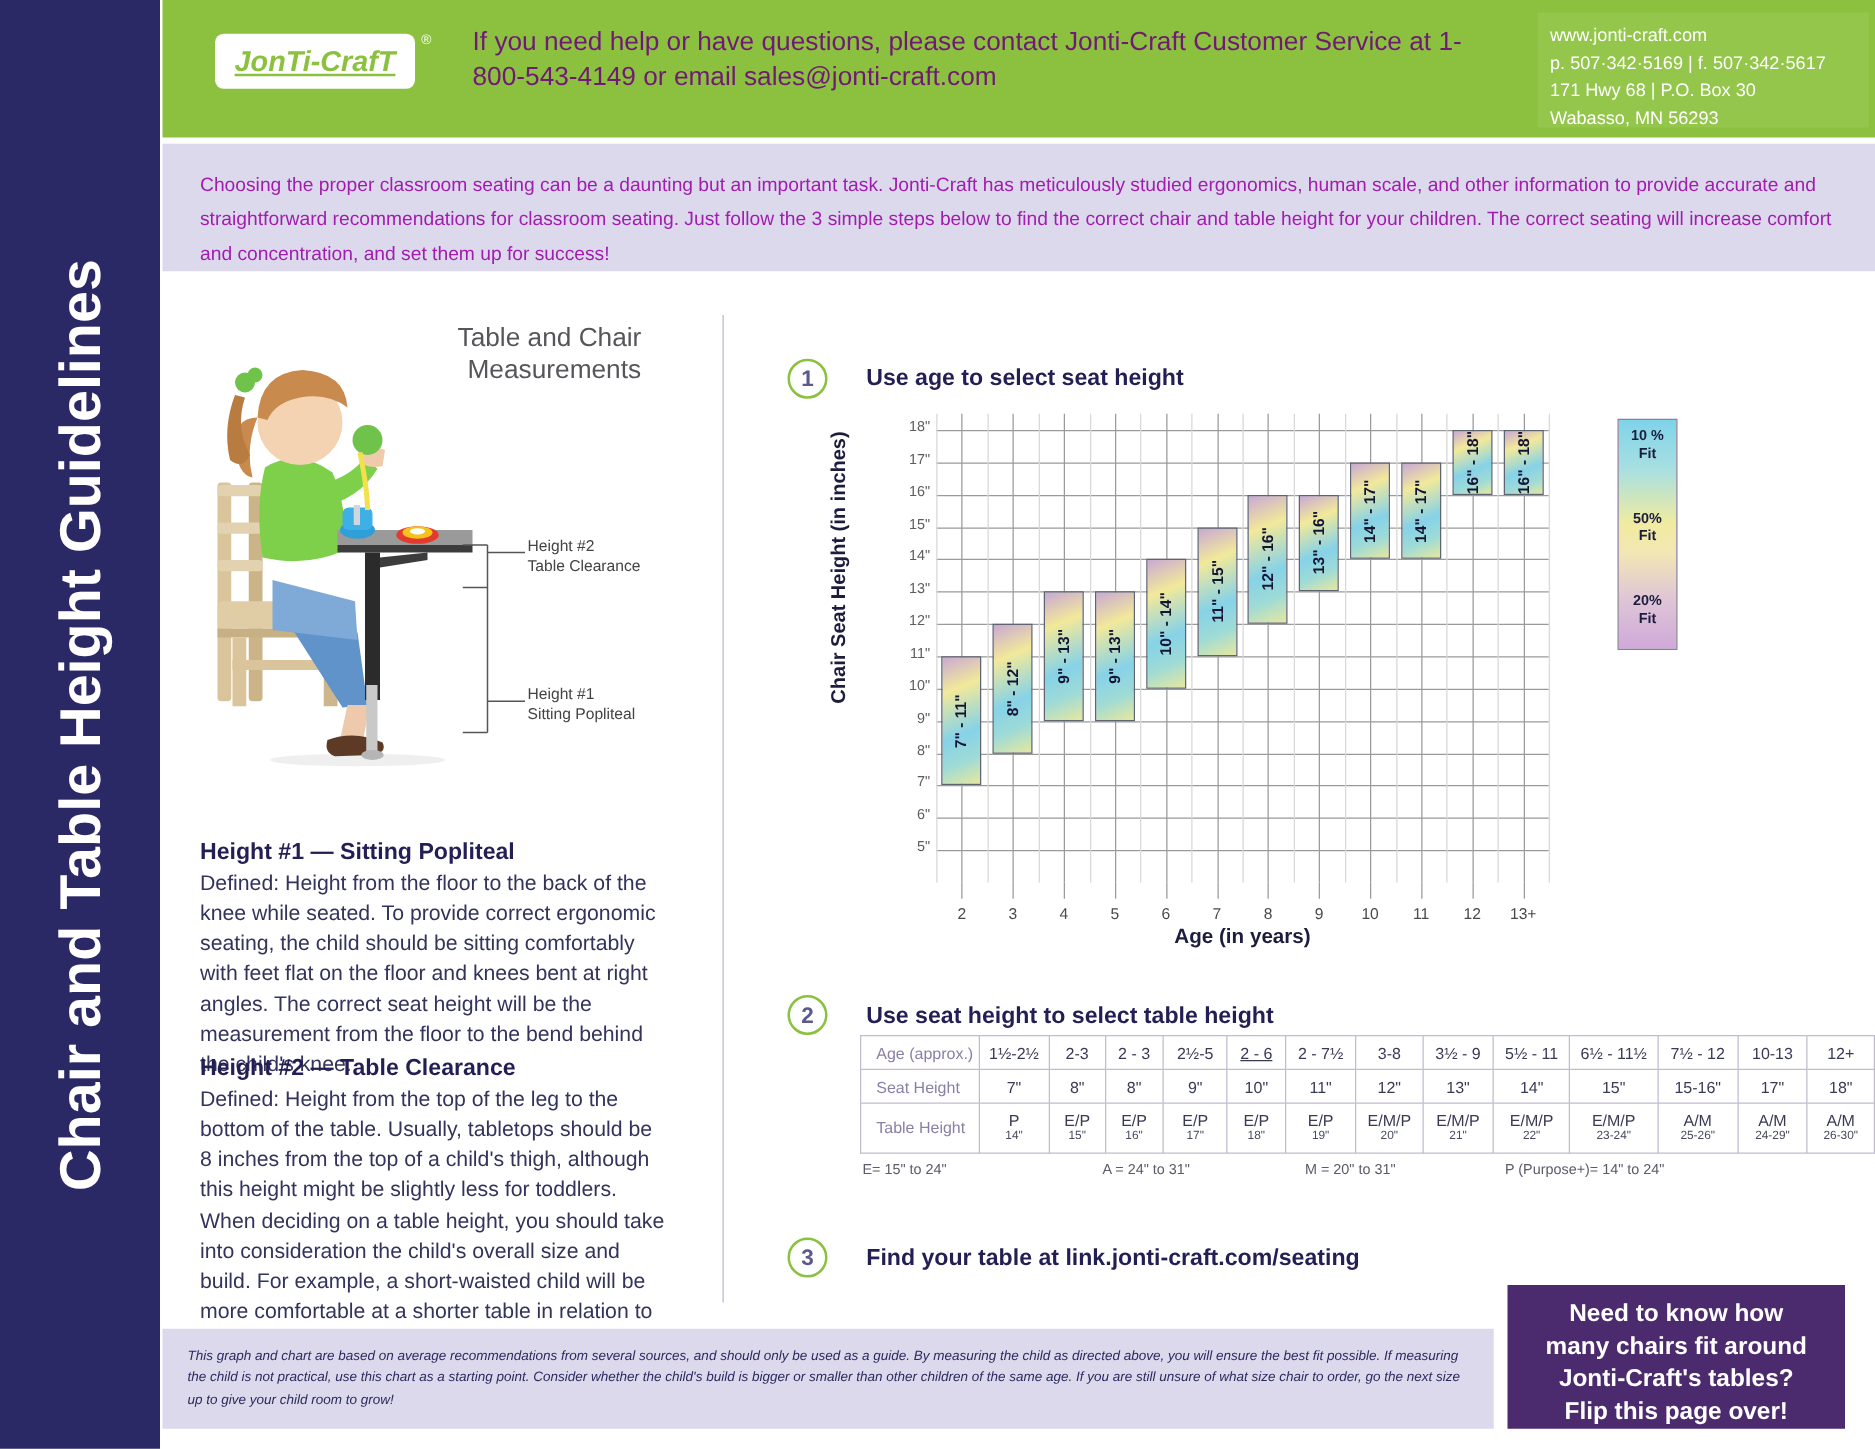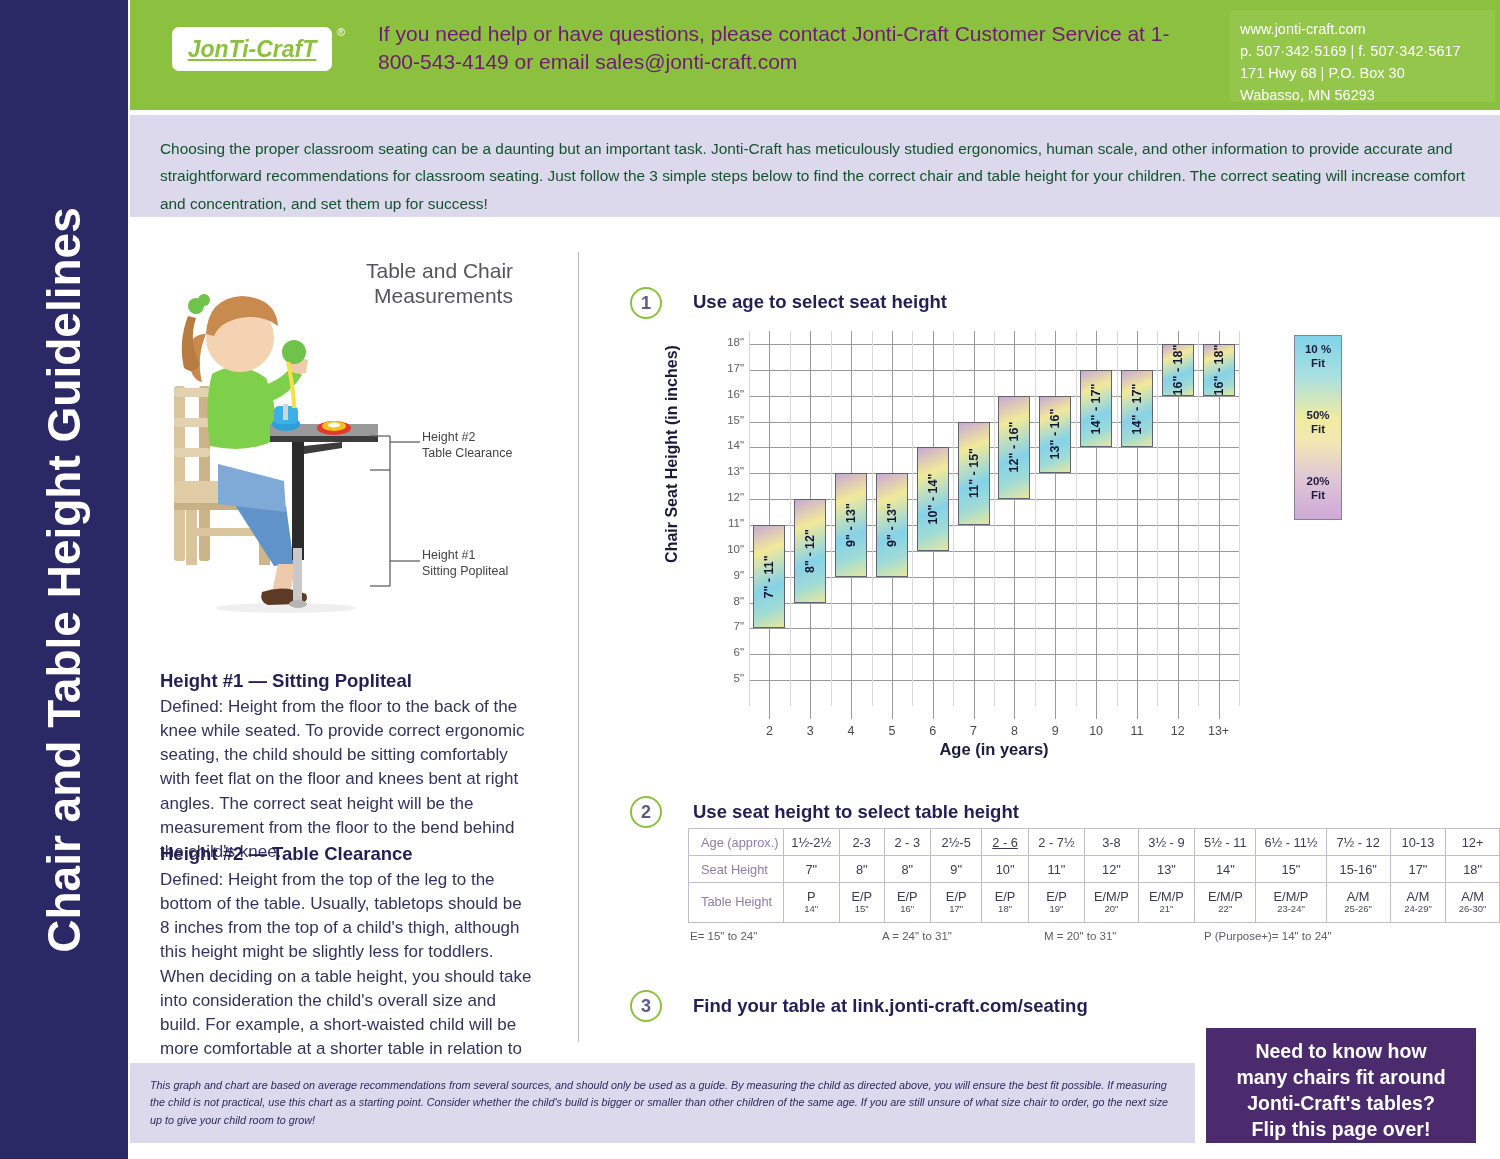--- a/index.html
+++ b/index.html
@@ -55,21 +55,21 @@
     color:#ffffff; font-size:14.5px; line-height:1.52; white-space:nowrap;
   }
 
   
   #intro {
     position:absolute; left:130px; top:115px; width:1370px; height:102px;
     background:#dcd9ec;
     padding:20px 30px 0 30px;
   }
   #intro p {
-    font-size:15.4px; line-height:1.78; color:#14532d;
+    font-size:15.4px; line-height:1.78; color:#a21caf;
   }
 
   
   #photo-wrap {
     position:absolute; left:166px; top:276px; width:215px; height:340px;
   }
 
   
   #callout { position:absolute; left:370px; top:418px; width:210px; height:175px; }
   .cl-label { position:absolute; font-size:12.5px; color:#444; line-height:1.25; }

